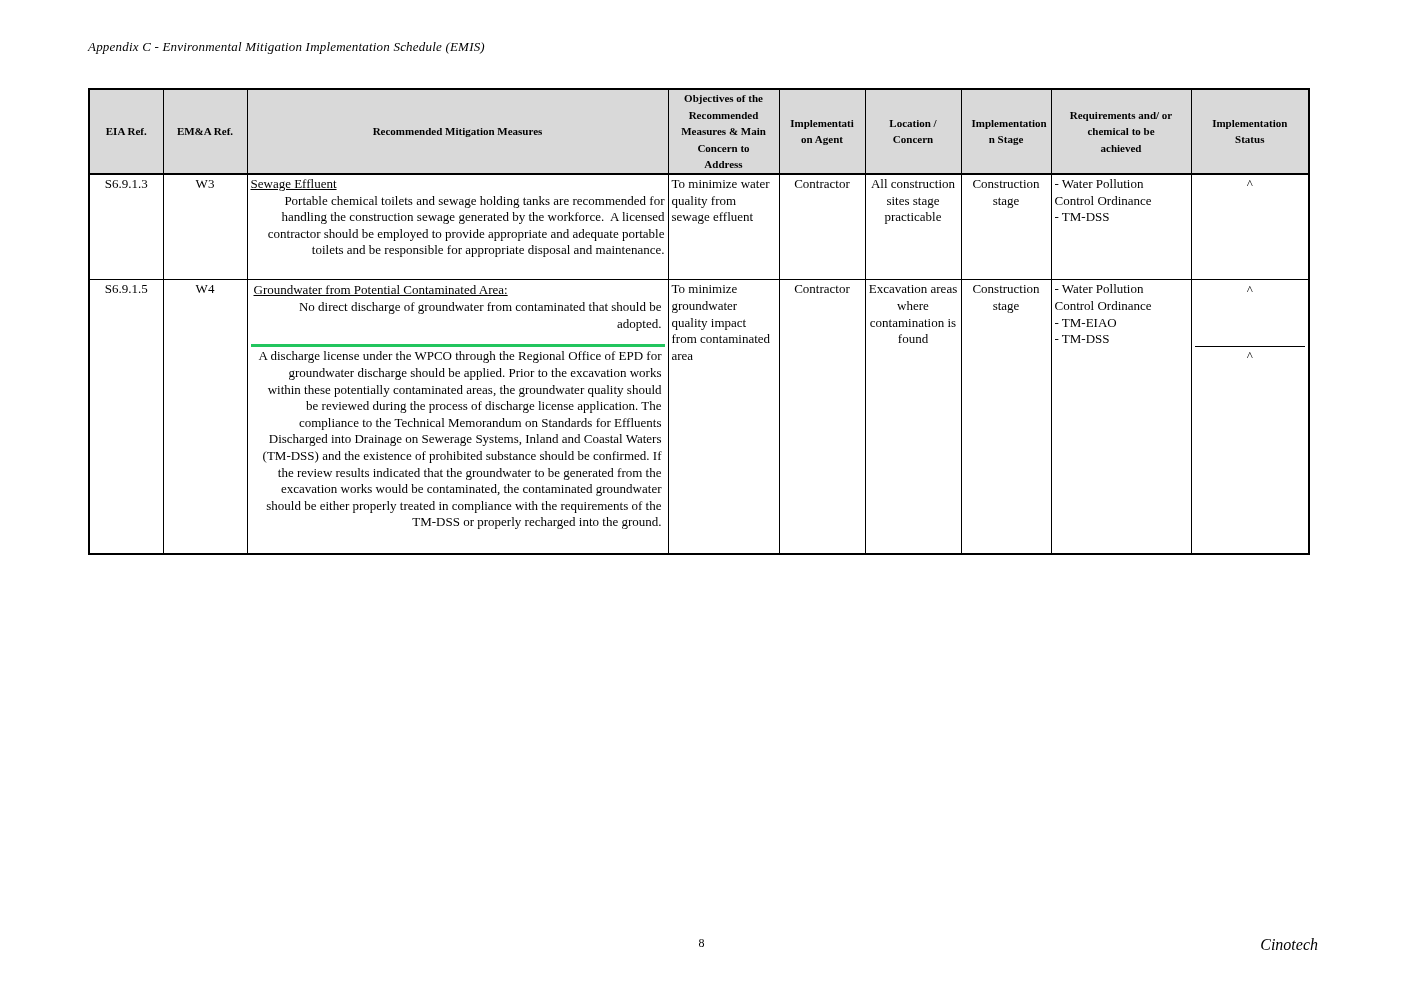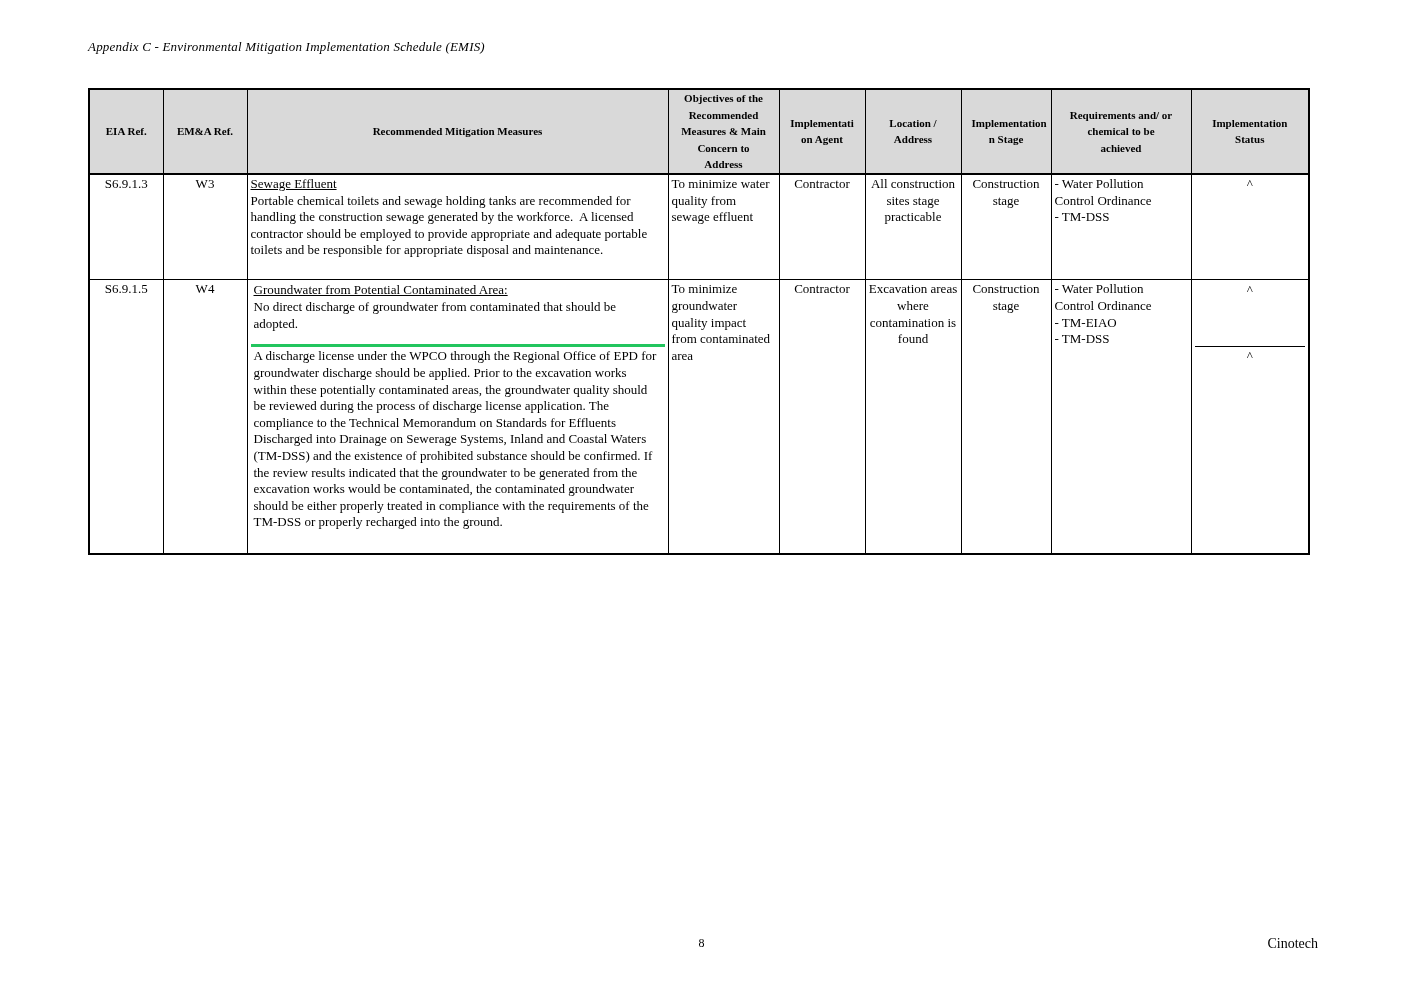--- a/index.html
+++ b/index.html
@@ -30,37 +30,37 @@
     font-size: 13px; line-height: 16.6px;
     padding: 1px 3px; overflow: hidden;
   }
   tr.hdr { height: 84px; }
   tr.row1 { height: 106px; margin-left: 30px; }
   tr.row2 { height: 274px; }
   td.center { text-align: center; }
   td.nopad { padding: 0; }
   .pre { white-space: pre-wrap; }
   .m-head { display: block; text-decoration: underline; }
-  .m-body { display: block; white-space: pre-wrap; }
+  .m-body { display: block; white-space: pre-wrap; text-align: right; }
   .subcell-top {
     box-sizing: border-box; height: 66px;
     border-bottom: 3px solid #22c55e; padding: 1px 3px;
   }
   .subcell-bottom { padding: 1px 3px; }
   .status-cell-top {
     box-sizing: border-box; height: 66px;
     border-bottom: 1px solid #000; padding: 1px 3px; text-align: center;
   }
   .status-cell-bottom { padding: 1px 3px; text-align: center; }
   .footer-page {
     position: absolute; top: 936px; left: 0; width: 1403px;
     text-align: center; font-size: 12px;
   }
   .footer-company {
-    position: absolute; top: 936px; right: 85px; font-size: 14px;
+    position: absolute; top: 936px; right: 85px; font-size: 16px; font-style: italic;
   }
 </style>
 </head>
 <body>
 
 <div class="doc-title">Appendix C - Environmental Mitigation Implementation Schedule (EMIS)</div>
 
 <table class="emis">
   <colgroup>
     <col style="width:74px">
@@ -79,21 +79,21 @@
       <th>EM&amp;A Ref.</th>
       <th>Recommended Mitigation Measures</th>
       <th>Objectives of the
 Recommended
 Measures &amp; Main
 Concern to
 Address</th>
       <th>Implementati
 on Agent</th>
       <th>Location /
-Address</th>
+Concern</th>
       <th>Implementation
 n Stage</th>
       <th>Requirements and/ or
 chemical to be
 achieved</th>
       <th>Implementation
 Status</th>
     </tr>
   </thead>
   <tbody>

